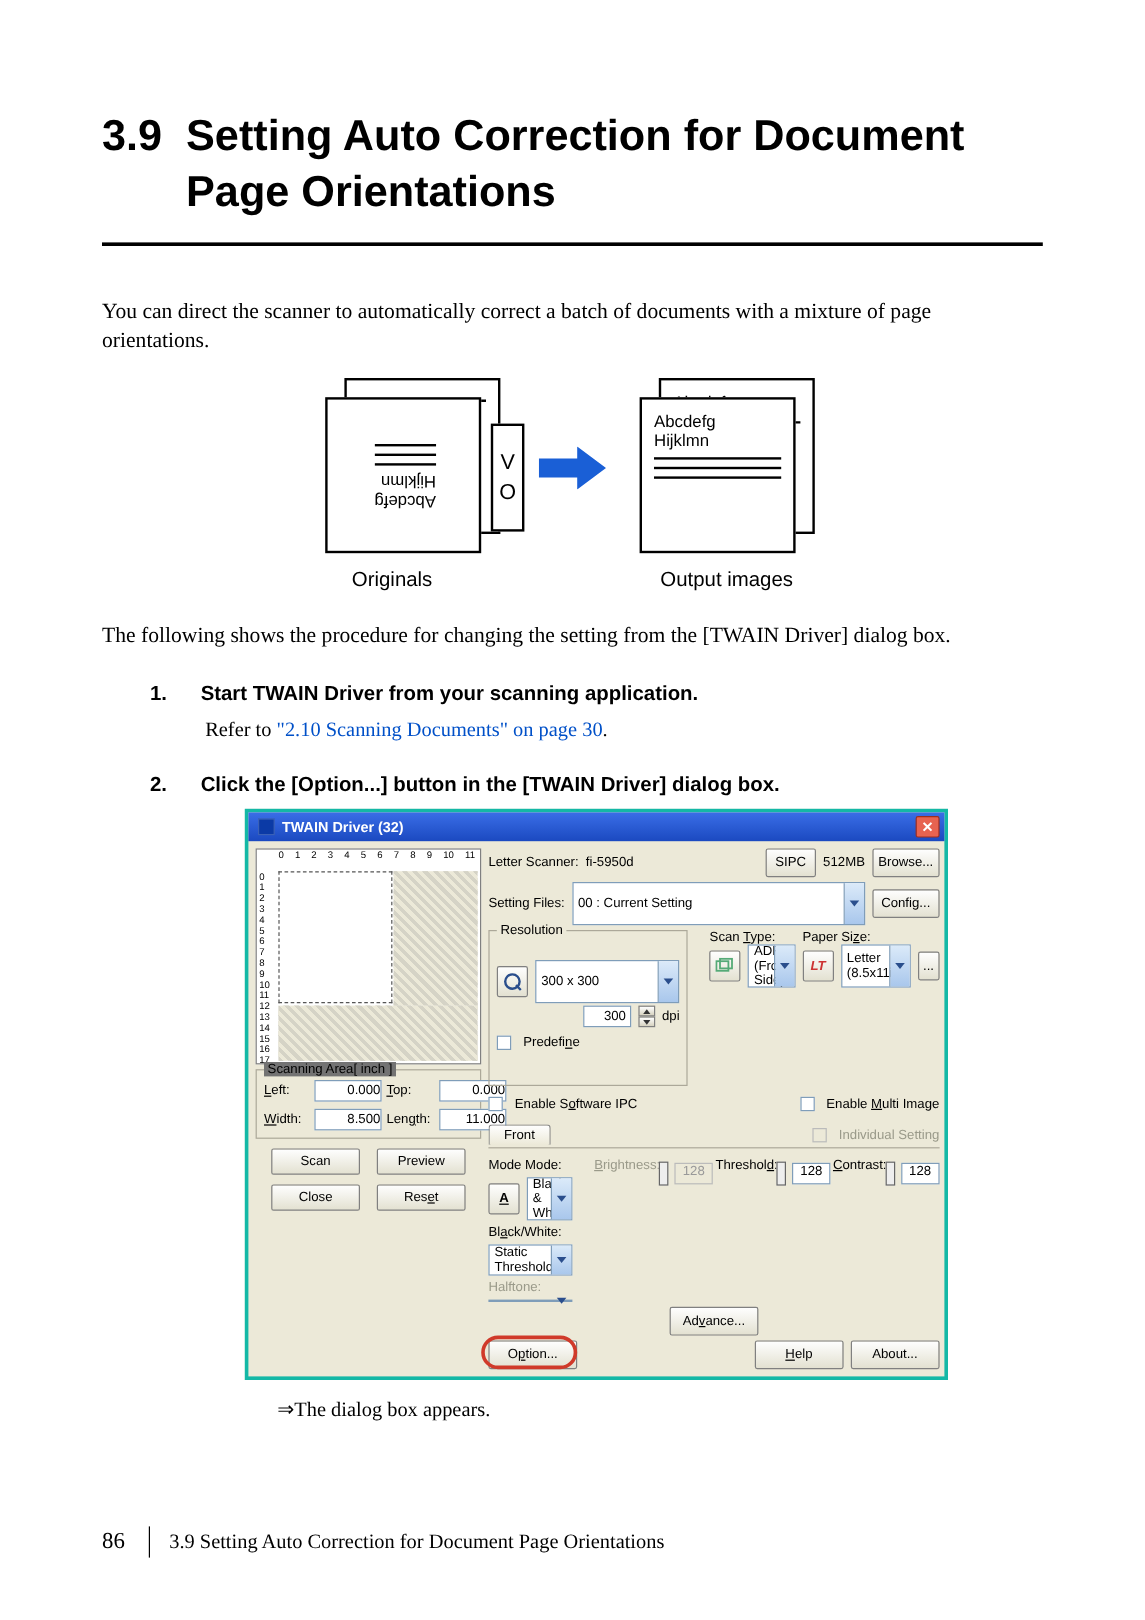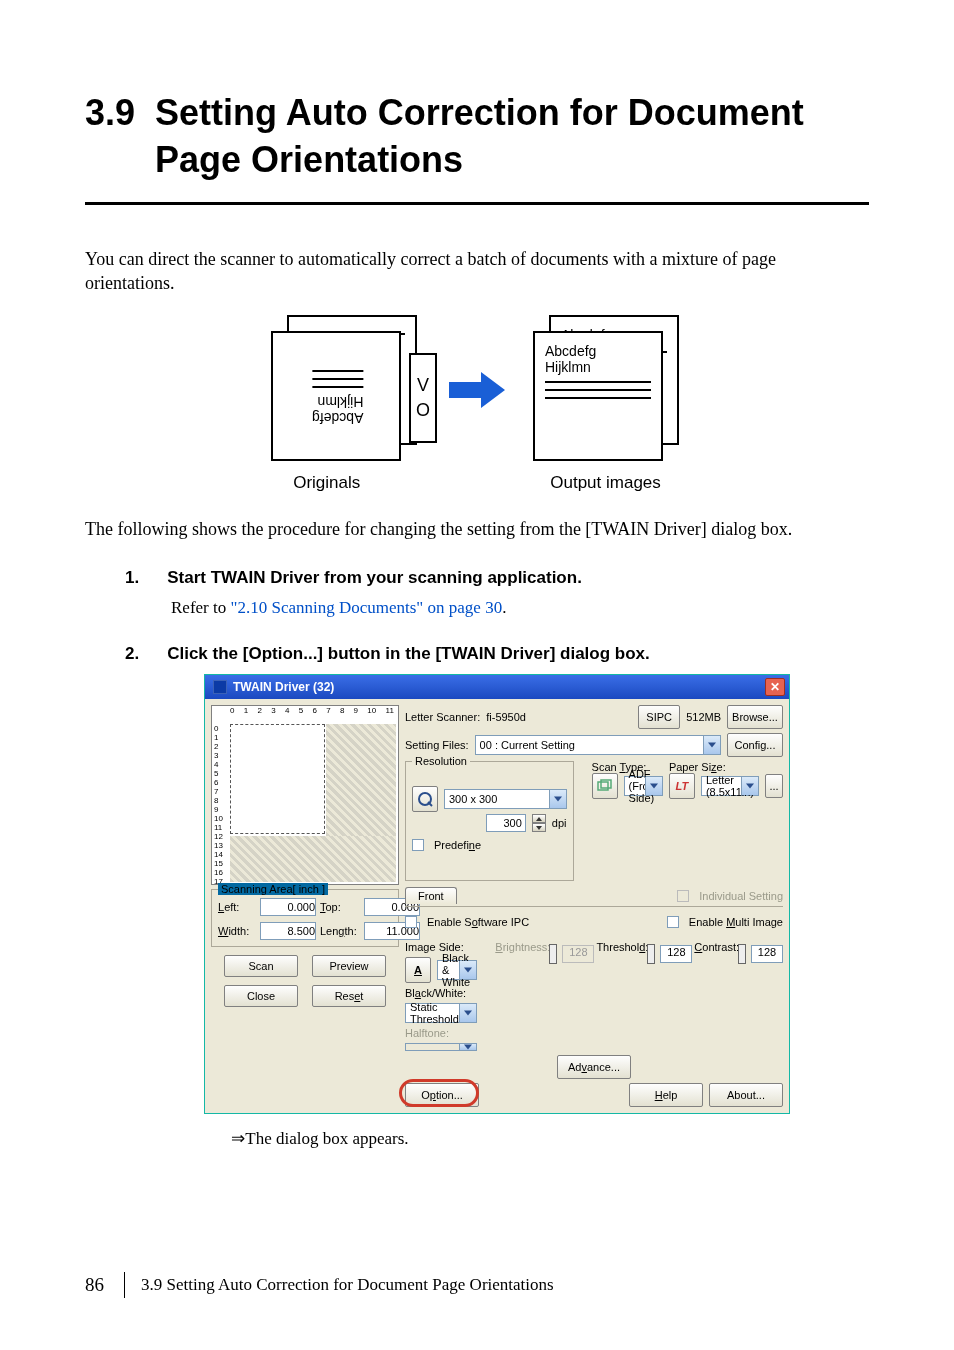--- a/index.html
+++ b/index.html
@@ -96,21 +96,21 @@
     font-size: 17px;
     margin-bottom: 10px;
   }
   .step-body { padding-left: 46px; font-size: 17px; }
   .link { color: #0050c8; }
   .screenshot-wrap { display: flex; justify-content: center; margin-top: 4px; }
   .win {
     width: 586px;
     font-family: Tahoma, Arial, sans-serif;
     font-size: 11px;
-    border: 1px solid #14b8a6;
+    border: 3px solid #14b8a6;
     background: #ece9d8;
     color: #000;
   }
   .titlebar {
     height: 24px;
     background: linear-gradient(#3a6ee7, #1b49c0);
     color: #fff;
     display: flex; align-items: center;
     padding: 0 4px 0 8px;
     font-weight: bold;
@@ -170,21 +170,21 @@
     background: repeating-linear-gradient(45deg,#d5d3c6,#d5d3c6 3px,#ece9d8 3px,#ece9d8 6px),
                 repeating-linear-gradient(-45deg,#d5d3c6,#d5d3c6 3px,transparent 3px,transparent 6px);
   }
   .groupbox {
     border: 1px solid #aca899;
     padding: 8px 6px 6px 6px;
     position: relative;
   }
   .groupbox .legend {
     position: absolute; top: -7px; left: 6px;
-    background: #0369a1; padding: 0 3px;
+    background: #737373; padding: 0 3px;
     font-size: 11px;
   }
   .sa-grid {
     display: grid;
     grid-template-columns: 38px 56px 40px 56px;
     row-gap: 6px; column-gap: 4px;
     align-items: center;
     font-size: 11px;
   }
   .txtin {
@@ -196,21 +196,21 @@
     min-width: 74px; height: 22px;
     border: 1px solid #808080;
     background: linear-gradient(#fefefe,#e3e1d1);
     font-size: 11px;
     display: inline-flex; align-items: center; justify-content: center;
     border-radius: 2px;
   }
   .right-pane { flex: 1; display: flex; flex-direction: column; gap: 4px; }
   .rowline { display: flex; align-items: center; gap: 6px; font-size: 11px; min-height: 22px; }
   .combo {
-    height: 20px; border: 1px solid #7f9db9; background: #fff;
+    height: 36px; border: 1px solid #7f9db9; background: #fff;
     display: flex; align-items: center; padding: 0 4px; font-size: 11px;
     position: relative; flex: 1;
   }
   .combo::after {
     content: ""; position: absolute; right: 0; top: 0; bottom: 0; width: 16px;
     background: linear-gradient(#dbeaf9,#a9c7ec);
     border-left: 1px solid #7f9db9;
   }
   .combo .arrowdn {
     position: absolute; right: 4px; top: 50%; transform: translateY(-50%);
@@ -554,38 +554,38 @@
                       <div class="combo">
                           <span>Letter (8.5x11in)</span>
                           <span class="arrowdn"></span>
                         </div>
                       <span class="smallbtn" style="min-width:18px">...</span>
                     </div>
                   </div>
                 </div>
               </div>
 
-              <div class="rowline" style="border-bottom:1px solid #aca899;padding-bottom:0">
-                <span class="tabbtn">Front</span>
-                <span style="flex:1"></span>
-                <span class="chk disabled"></span>
-                <span class="lab disabled">Individual Setting</span>
-              </div>
-
               <div class="rowline">
                 <span class="chk"></span>
                 <span class="lab">Enable S<span class="u">o</span>ftware IPC</span>
                 <span style="flex:1"></span>
                 <span class="chk"></span>
                 <span class="lab">Enable <span class="u">M</span>ulti Image</span>
               </div>
 
+              <div class="rowline" style="border-bottom:1px solid #aca899;padding-bottom:0">
+                <span class="tabbtn">Front</span>
+                <span style="flex:1"></span>
+                <span class="chk disabled"></span>
+                <span class="lab disabled">Individual Setting</span>
+              </div>
+
               <div class="halfcols" style="padding-top:4px">
                 <div class="halfcol" style="display:flex;flex-direction:column;gap:4px">
-                  <div>Image Side:</div>
+                  <div>Mode Mode:</div>
                   <div class="rowline">
                     <span class="icon-sq" style="font-weight:bold;text-decoration:underline">A</span>
                     <div class="combo">
                         <span>Black &amp; White</span>
                         <span class="arrowdn"></span>
                       </div>
                   </div>
                   <div>Bl<span class="u">a</span>ck/White:</div>
                   <div class="combo">
                       <span>Static Threshold</span>

